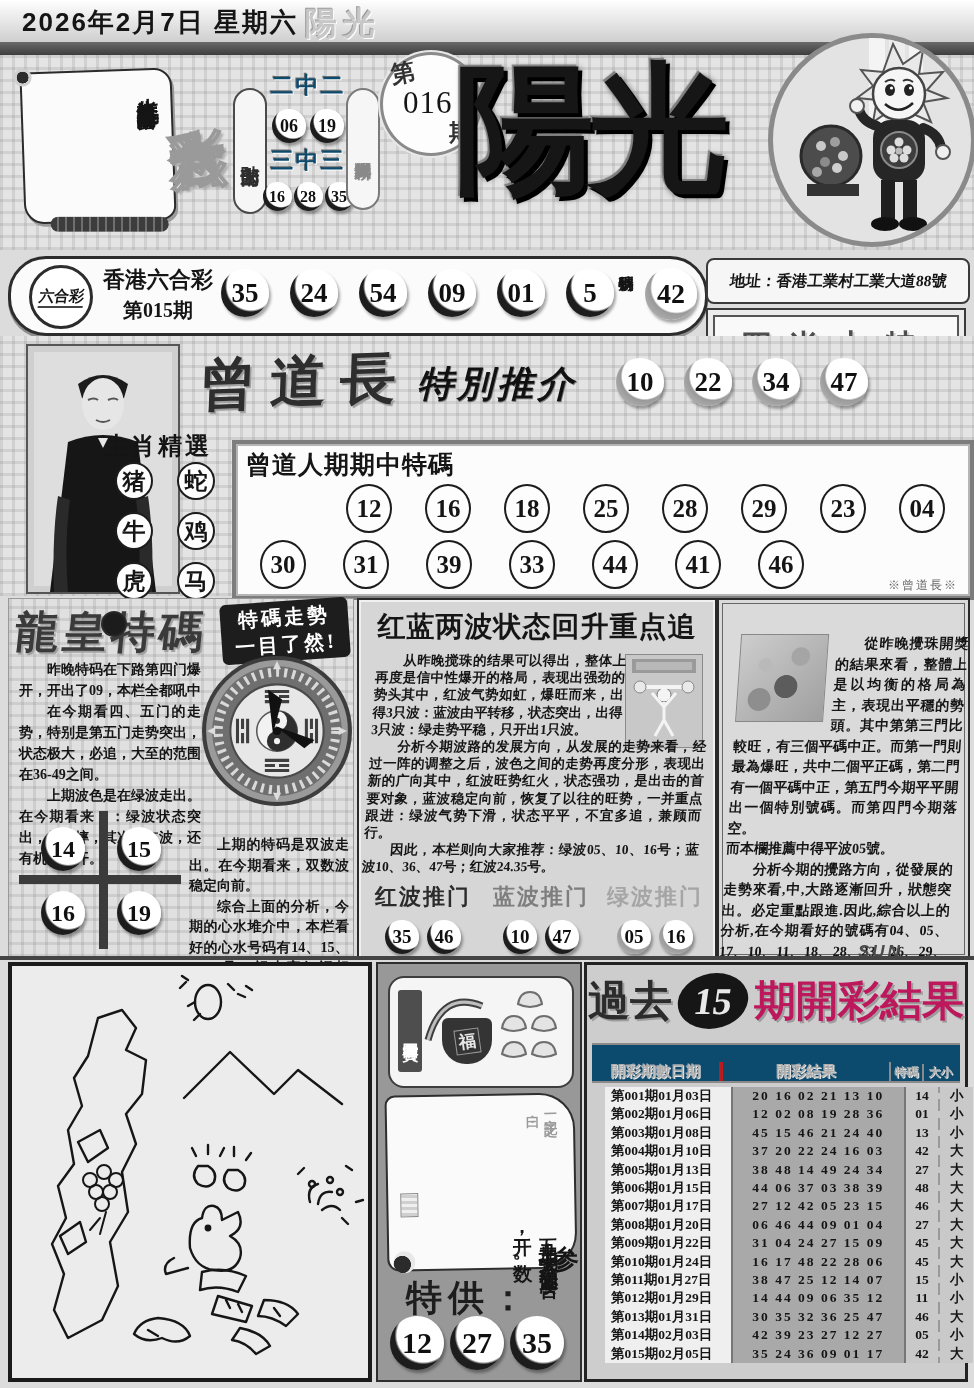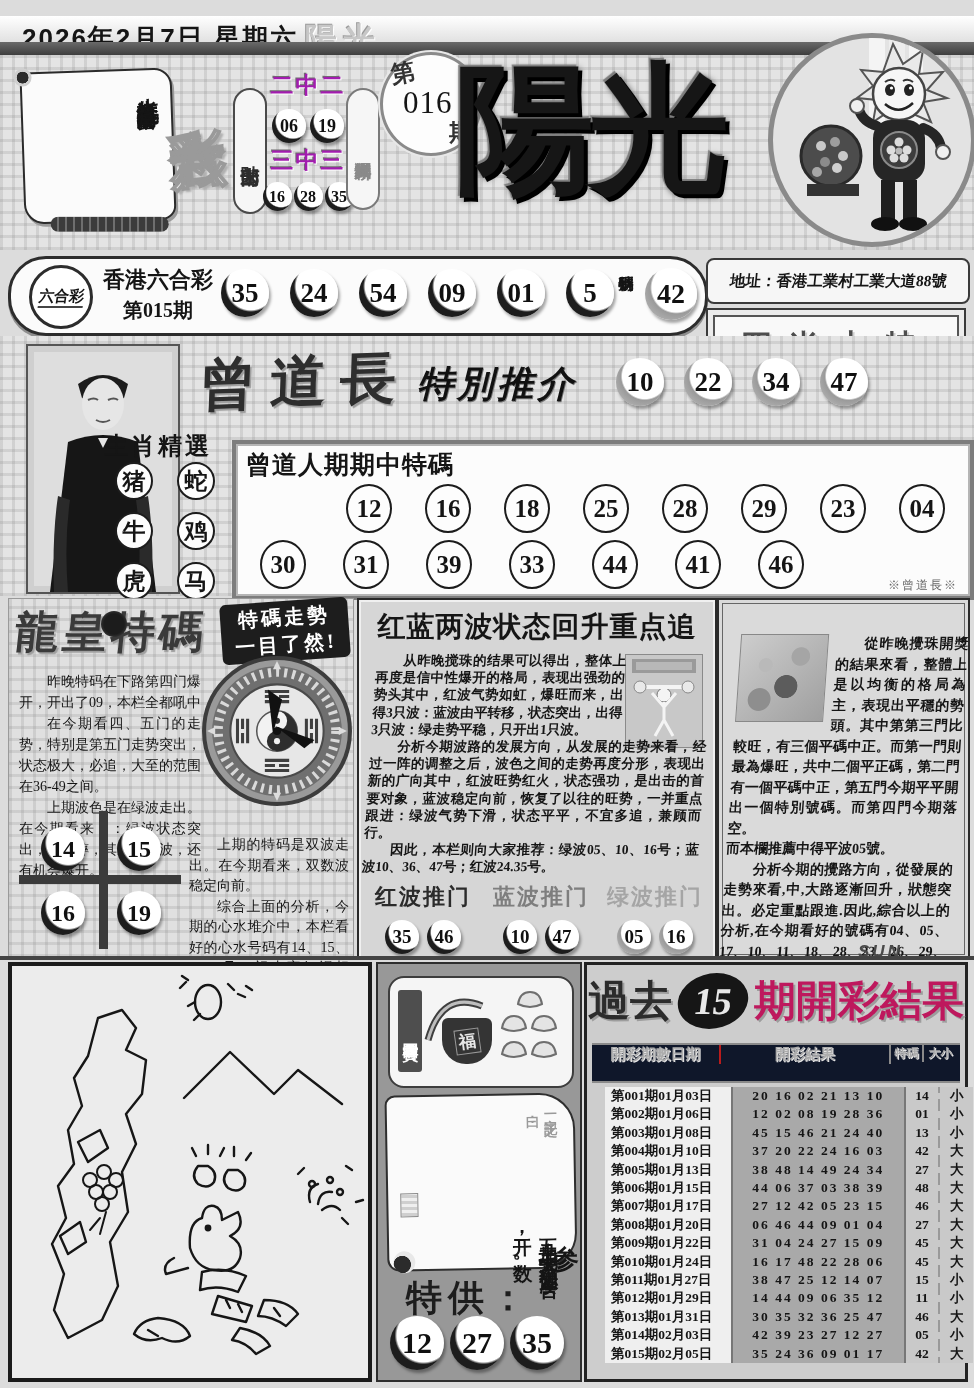--- a/index.html
+++ b/index.html
@@ -13,41 +13,41 @@
   .sans{font-family:"Liberation Sans",sans-serif;}
   .ball{display:flex;align-items:center;justify-content:center;border-radius:50%;
         font-family:"Liberation Serif",serif;font-weight:bold;color:#101010;
         background:radial-gradient(circle at 62% 36%, #ffffff 0 55%, #1d1d1d 60%);
         box-shadow:2px 3px 3px rgba(0,0,0,.35);}
   .ball.light{background:radial-gradient(circle at 60% 38%, #ffffff 0 54%, #9a9a9a 58%, #c2c2c2 100%);}
   .ncirc{display:flex;align-items:center;justify-content:center;border:2px solid #1c1c1c;
          border-radius:50%;background:#fdfdfd;font-weight:bold;}
   .pill{border:2px solid #4a4a4a;border-radius:18px;background:#f6f6f6;display:flex;
         align-items:center;justify-content:center;font-weight:bold;}
-  .emboss{color:#a21caf;text-shadow:1px 1px 0 #ffffff,-1px -1px 0 #6f6f6f;}
+  .emboss{color:#0c4a6e;text-shadow:1px 1px 0 #ffffff,-1px -1px 0 #6f6f6f;}
   .panel{border:2px solid #2a2a2a;background:#d6d6d6;}
   .para{text-align:justify;}
   .indent{text-indent:2em;}
   .hrow{display:flex;align-items:stretch;line-height:18.4px;font-size:13.5px;font-weight:bold;}
   .hc{display:block;}
   .hc.p{width:127px;padding-left:6px;box-sizing:border-box;background:#efefef;}
   .hc.r{width:172px;text-align:center;background:#a9a9a9;letter-spacing:2px;border-left:2px solid #777;border-right:2px solid #777;}
   .hc.s{width:33px;text-align:center;background:#c9c9c9;border-right:2px dashed #999;}
   .hc.z{width:33px;text-align:center;background:#c9c9c9;}
-  .hheader{display:flex;background:#0f172a;border-top:2px solid #8a8a8a;border-bottom:2px solid #8a8a8a;
-           font-size:15px;font-weight:bold;color:#adadad;text-shadow:1px 1px 0 #e5e5e5;height:36px;align-items:flex-start;}
+  .hheader{display:flex;background:#0c4a6e;border-top:2px solid #8a8a8a;border-bottom:2px solid #8a8a8a;
+           font-size:15px;font-weight:bold;color:#adadad;text-shadow:1px 1px 0 #e5e5e5;height:36px;align-items:flex-end;}
   .wavegroup{position:absolute;width:112px;text-align:center;}
   .wballs{display:flex;justify-content:center;gap:8px;margin-top:8px;}
 </style>
 </head>
 <body>
 
 <div class="page">
 
-  <div class="abs" style="left:0;top:16px;width:974px;height:42px;background:linear-gradient(#ffffff,#cfcfcf);border-bottom:1px solid #999;">
+  <div class="abs" style="left:0;top:0;width:974px;height:42px;background:linear-gradient(#ffffff,#cfcfcf);border-bottom:1px solid #999;">
     <span class="abs sans" style="left:22px;top:5px;font-size:26px;font-weight:bold;letter-spacing:2px;">2026年2月7日  星期六</span>
     <span class="abs" style="left:305px;top:2px;font-size:32px;font-weight:bold;color:#c7c7c7;text-shadow:1px 1px 0 #fff,-1px -1px 0 #9a9a9a;letter-spacing:6px;">陽光</span>
   </div>
   <div class="abs" style="left:0;top:42px;width:974px;height:13px;background:linear-gradient(#6a6a6a,#3e3e3e);"></div>
 
   <div class="abs checker" style="left:0;top:55px;width:974px;height:195px;"></div>
 
   <div class="abs" style="left:22px;top:70px;width:148px;height:148px;background:#fbfbfb;border:2px solid #2b2b2b;border-radius:12px 18px 14px 20px;transform:rotate(-2deg);box-shadow:2px 3px 0 #9a9a9a;">
     <div class="vtext" style="position:absolute;right:8px;top:10px;height:130px;display:flex;">
       <span style="font-size:22px;font-weight:bold;letter-spacing:2px;">生肖透碼詩</span>
@@ -229,21 +229,21 @@
 
   <div class="abs checker" style="left:8px;top:598px;width:344px;height:358px;border:1px solid #9a9a9a;background-color:#e0e0e0;">
     <div style="position:absolute;left:6px;top:4px;font-size:44px;font-weight:bold;letter-spacing:4px;color:#3a3a3a;
                 transform:skewX(-6deg);text-shadow:2px 2px 1px #9e9e9e;">龍皇特碼</div>
     <div style="position:absolute;left:92px;top:12px;width:26px;height:26px;border-radius:50%;background:radial-gradient(circle,#1c1c1c 55%,#555 100%);"></div>
     <div style="position:absolute;left:212px;top:2px;width:128px;background:#1d1d1d;color:#fff;border-radius:6px;
                 transform:rotate(-4deg);text-align:center;padding:3px 0;">
       <div style="font-size:20px;font-weight:bold;letter-spacing:3px;">特碼走勢</div>
       <div style="font-size:20px;font-weight:bold;letter-spacing:3px;">一目了然!</div>
     </div>
-    <div class="para" style="position:absolute;left:10px;top:72px;width:182px;font-size:14px;font-weight:normal;line-height:21px;">
+    <div class="para" style="position:absolute;left:10px;top:60px;width:182px;font-size:14px;font-weight:bold;line-height:21px;">
       <div class="indent">昨晚特码在下路第四门爆开，开出了09，本栏全都吼中</div>
       <div class="indent">在今期看四、五门的走势，特别是第五门走势突出，状态极大，必追，大至的范围在36-49之间。</div>
       <div class="indent">上期波色是在绿波走出。在今期看来，：绿波状态突出，是首摔，其次是红波，还有机会爆开。</div>
     </div>
     <svg width="152" height="152" viewBox="0 0 150 150" style="position:absolute;left:192px;top:56px;">
       <circle cx="75" cy="75" r="72" fill="#9a9a9a" stroke="#3d3d3d" stroke-width="4"></circle>
       <circle cx="75" cy="75" r="64" fill="#6f6f6f"></circle>
       <circle cx="75" cy="75" r="58" fill="none" stroke="#d9d9d9" stroke-width="9" stroke-dasharray="3 5"></circle>
       <circle cx="75" cy="75" r="46" fill="#e7e7e7" stroke="#4a4a4a" stroke-width="2"></circle>
       <g stroke="#3f3f3f" stroke-width="3">
@@ -274,21 +274,21 @@
     <div style="position:absolute;left:10px;top:212px;width:162px;height:138px;">
       <div style="position:absolute;left:80px;top:0;width:9px;height:138px;background:#3b3b3b;"></div>
       <div style="position:absolute;left:0;top:64px;width:162px;height:9px;background:#3b3b3b;"></div>
       <div style="position:absolute;left:6px;top:6px;width:152px;height:128px;display:grid;grid-template-columns:1fr 1fr;grid-template-rows:1fr 1fr;justify-items:center;align-items:center;">
           <span class="ball" style="width:44px;height:44px;font-size:24px;">14</span>
           <span class="ball" style="width:44px;height:44px;font-size:24px;">15</span>
           <span class="ball" style="width:44px;height:44px;font-size:24px;">16</span>
           <span class="ball" style="width:44px;height:44px;font-size:24px;">19</span>
         </div>
     </div>
-    <div class="para" style="position:absolute;left:180px;top:236px;width:160px;font-size:14px;font-weight:normal;line-height:20.5px;">
+    <div class="para" style="position:absolute;left:180px;top:236px;width:160px;font-size:14px;font-weight:bold;line-height:20.5px;">
       <div class="indent">上期的特码是双波走出。在今期看来，双数波稳定向前。</div>
       <div class="indent">综合上面的分析，今期的心水堆介中，本栏看好的心水号码有14、15、16.19号，祝大家好运相伴。</div>
     </div>
   </div>
 
   <div class="abs panel" style="left:357px;top:598px;width:356px;height:358px;box-shadow:0 0 0 2px #f0f0f0 inset;">
     <div style="position:absolute;left:0;top:8px;width:100%;text-align:center;font-size:28px;font-weight:bold;letter-spacing:1px;">红蓝两波状态回升重点追</div>
     <div style="position:absolute;right:12px;top:54px;width:76px;height:92px;background:#c8c8c8;border:1px solid #8a8a8a;">
       <svg width="76" height="92" viewBox="0 0 76 92">
         <rect x="6" y="4" width="64" height="14" fill="#9a9a9a"></rect>
@@ -424,21 +424,21 @@
 
   <div class="abs" style="left:584px;top:962px;width:384px;height:420px;background:#cdcdcd;border:3px solid #222;box-sizing:border-box;">
     <div style="position:absolute;left:0;top:8px;width:100%;display:flex;align-items:center;justify-content:center;gap:6px;">
       <span style="font-size:42px;font-weight:bold;color:#2c2c2c;text-shadow:2px 2px 0 #9d9d9d;">過去</span>
       <span style="display:inline-flex;align-items:center;justify-content:center;width:70px;height:56px;background:#161616;
                    border-radius:50%;color:#e8e8e8;font-size:38px;font-weight:bold;transform:skewX(-8deg);">15</span>
       <span style="font-size:42px;font-weight:bold;color:#be185d;text-shadow:2px 2px 0 #9d9d9d;">期開彩結果</span>
     </div>
     <div class="hheader" style="position:absolute;left:5px;top:78px;width:368px;">
       <span class="hc" style="width:127px;text-align:center;">開彩期數日期</span>
-      <span class="hc" style="width:172px;text-align:center;border-left:2px solid #b91c1c;border-right:2px solid #8a8a8a;box-sizing:border-box;">開彩結果</span>
+      <span class="hc" style="width:172px;text-align:center;border-left:4px solid #b91c1c;border-right:2px solid #8a8a8a;box-sizing:border-box;">開彩結果</span>
       <span class="hc" style="width:33px;text-align:center;font-size:12px;border-right:2px solid #8a8a8a;box-sizing:border-box;">特碼</span>
       <span class="hc" style="width:33px;text-align:center;font-size:12px;">大小</span>
     </div>
     <div style="position:absolute;left:18px;top:122px;width:368px;">
         <div class="hrow">
         <span class="hc p">第001期01月03日</span>
         <span class="hc r">20 16 02 21 13 10</span>
         <span class="hc s">14</span>
         <span class="hc z">小</span>
       </div>

